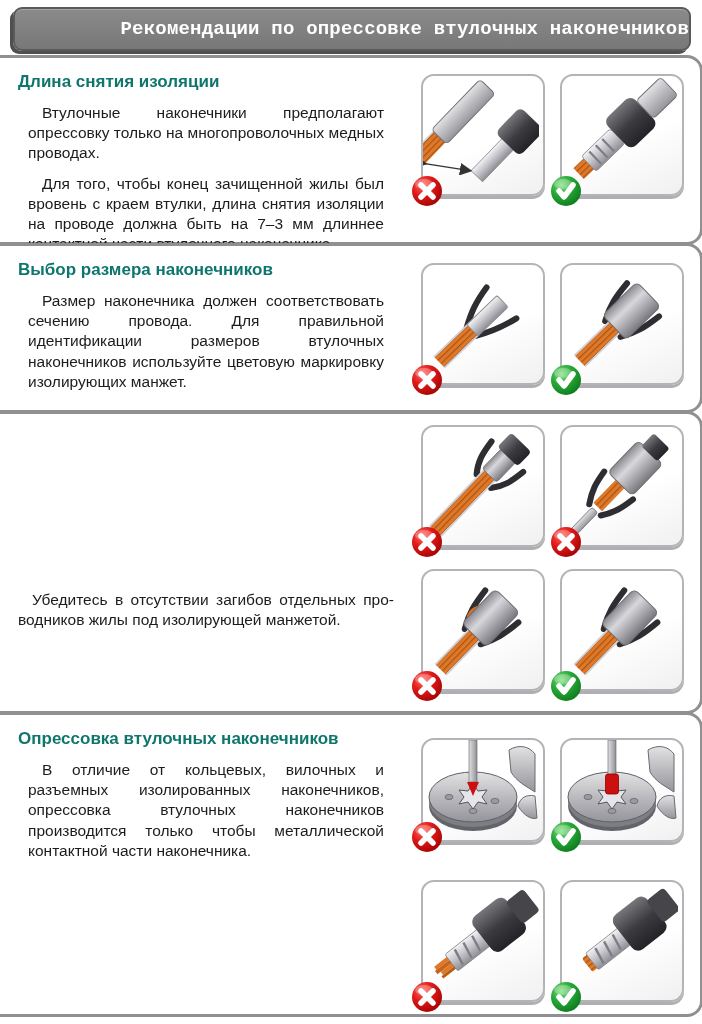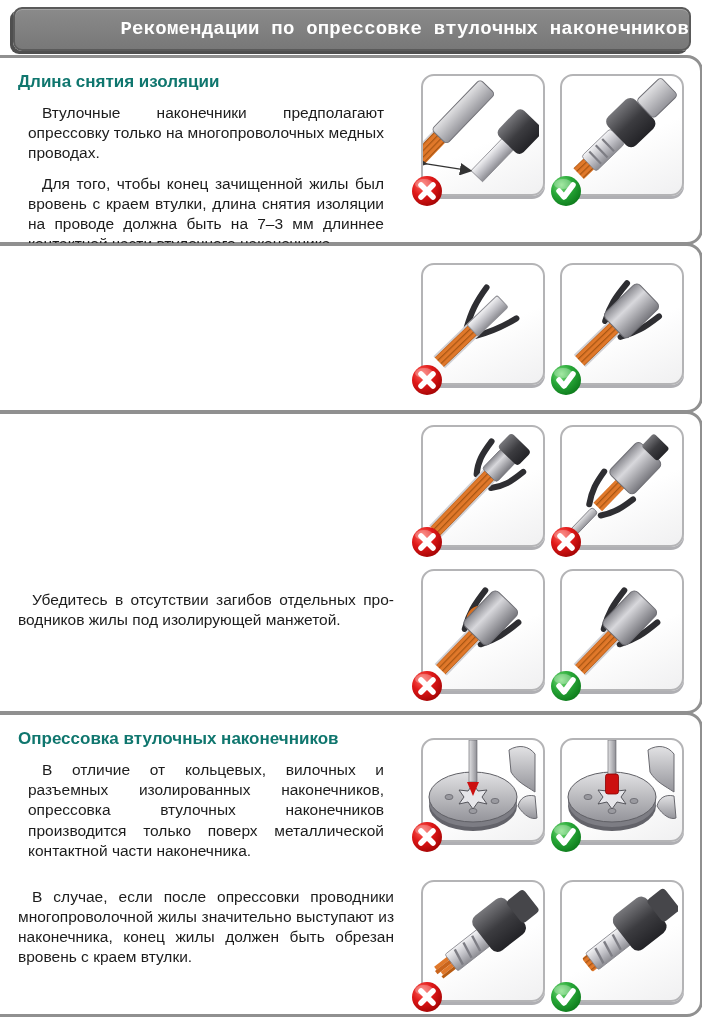--- a/index.html
+++ b/index.html
@@ -145,20 +145,24 @@
     </svg>
     <svg class="badge" viewBox="0 0 32 32">
       <circle cx="16" cy="16" r="15" fill="url(#gGreen)"></circle>
       <ellipse cx="13" cy="9" rx="9" ry="5" fill="#fff" opacity=".28"></ellipse>
       <path d="M9,16 L14,22 L23,10" stroke="#fff" stroke-width="5.5" fill="none" stroke-linecap="round" stroke-linejoin="round"></path>
     </svg>
   </div>
 </div>
 
 <div class="section" id="section-1">
+  <div class="text">
+    <h2>Выбор размера наконечников</h2>
+    <p>Размер наконечника должен соответствовать сечению провода. Для правильной идентификации размеров втулочных наконечников используйте цветовую маркировку изолирующих манжет.</p>
+  </div>
 
   <div class="panel col-a" style="top:17px">
     <svg class="ill" width="116" height="114" viewBox="0 0 116 114">
       <g transform="rotate(-44 58 57)">
         <path d="M44,51 C58,43 68,39 86,36" stroke="#2e2e32" stroke-width="6" fill="none" stroke-linecap="round"></path>
         <path d="M44,63 C58,71 68,75 86,79" stroke="#2e2e32" stroke-width="6" fill="none" stroke-linecap="round"></path>
         <rect x="0" y="50" width="48" height="14" fill="url(#pStrand)"></rect>
         <rect x="0" y="48.6" width="48" height="1.8" fill="#cfcfd4"></rect>
         <rect x="0" y="63.6" width="48" height="1.8" fill="#cfcfd4"></rect>
         <rect x="46" y="49" width="42" height="16" rx="2" fill="url(#gSilver)" stroke="#8f8f95" stroke-width="1"></rect>
@@ -266,24 +270,21 @@
       <circle cx="16" cy="16" r="15" fill="url(#gGreen)"></circle>
       <ellipse cx="13" cy="9" rx="9" ry="5" fill="#fff" opacity=".28"></ellipse>
       <path d="M9,16 L14,22 L23,10" stroke="#fff" stroke-width="5.5" fill="none" stroke-linecap="round" stroke-linejoin="round"></path>
     </svg>
   </div>
 </div>
 
 <div class="section" id="section-3">
   <div class="text">
     <h2>Опрессовка втулочных наконечников</h2>
-    <p>В отличие от кольцевых, вилочных и разъемных изолированных наконечников, опрессовка вту­лочных наконечников производится только поверх металлической контактной части наконечника.</p>
-  </div>
-  <div class="text-abs" style="top:172px">
-    <p>В случае, если после опрессовки проводники многопроволочной жилы значительно выступают из наконечника, конец жилы должен быть обрезан вровень с краем втулки.</p>
+    <p>В отличие от кольцевых, вилочных и разъемных изолированных наконечников, опрессовка вту­лочных наконечников производится только чтобы металлической контактной части наконечника.</p>
   </div>
 
   <div class="panel short col-a" style="top:23px">
     <svg class="ill" width="116" height="96" viewBox="0 0 116 96">
       <path d="M86,10 C96,4 106,6 112,14 L112,52 C103,46 94,42 88,32 Z" fill="url(#gGrayWire)" stroke="#6a6a70" stroke-width="1"></path>
       <path d="M112,56 C103,54 97,58 95,66 C101,76 109,80 114,78 Z" fill="url(#gGrayWire)" stroke="#6a6a70" stroke-width="1"></path>
       <ellipse cx="50" cy="66" rx="44" ry="25" fill="#63636a"></ellipse>
       <ellipse cx="50" cy="62" rx="44" ry="25" fill="#7d7d84"></ellipse>
       <ellipse cx="50" cy="57" rx="44" ry="25" fill="url(#gGrayWire)" stroke="#5f5f65" stroke-width="1"></ellipse>
       <ellipse cx="26" cy="57" rx="4" ry="2.6" fill="#9a9aa0" stroke="#66666c" stroke-width="0.8"></ellipse>

